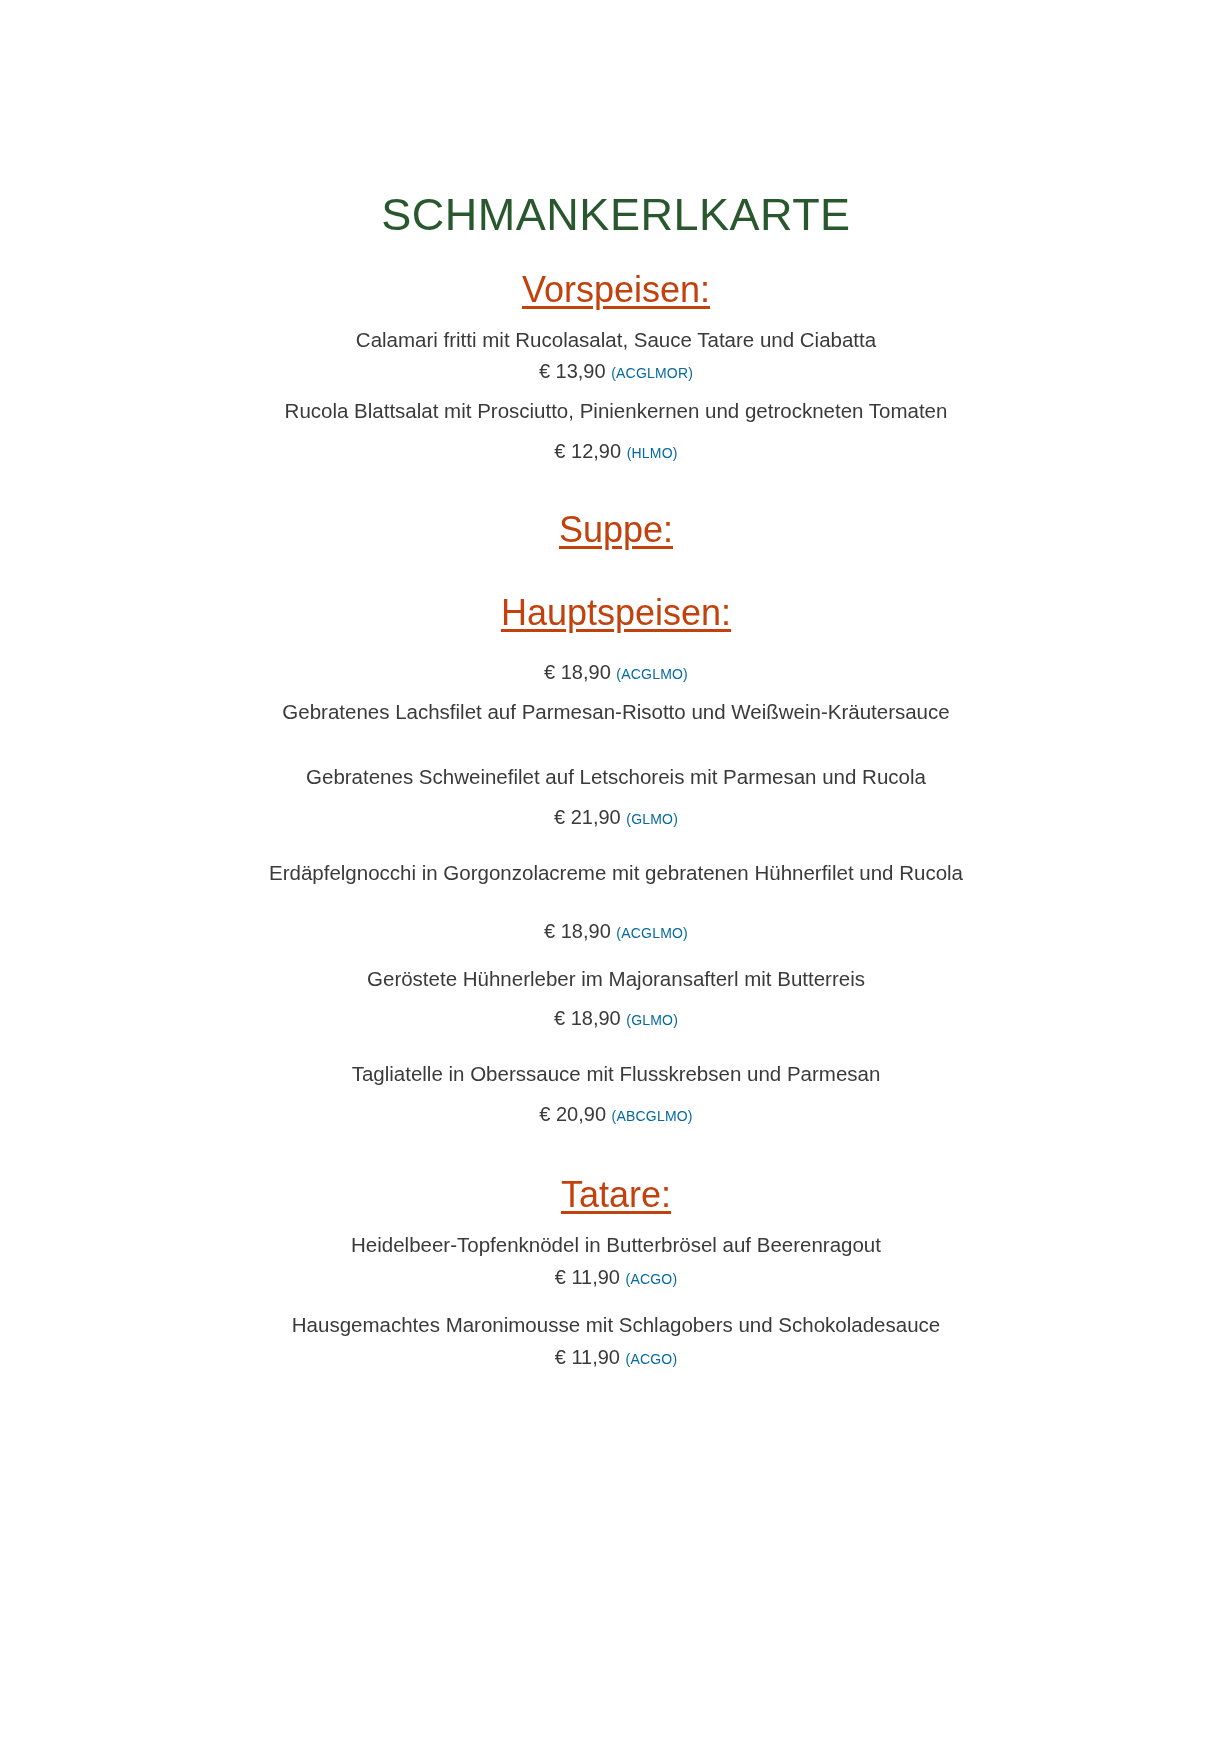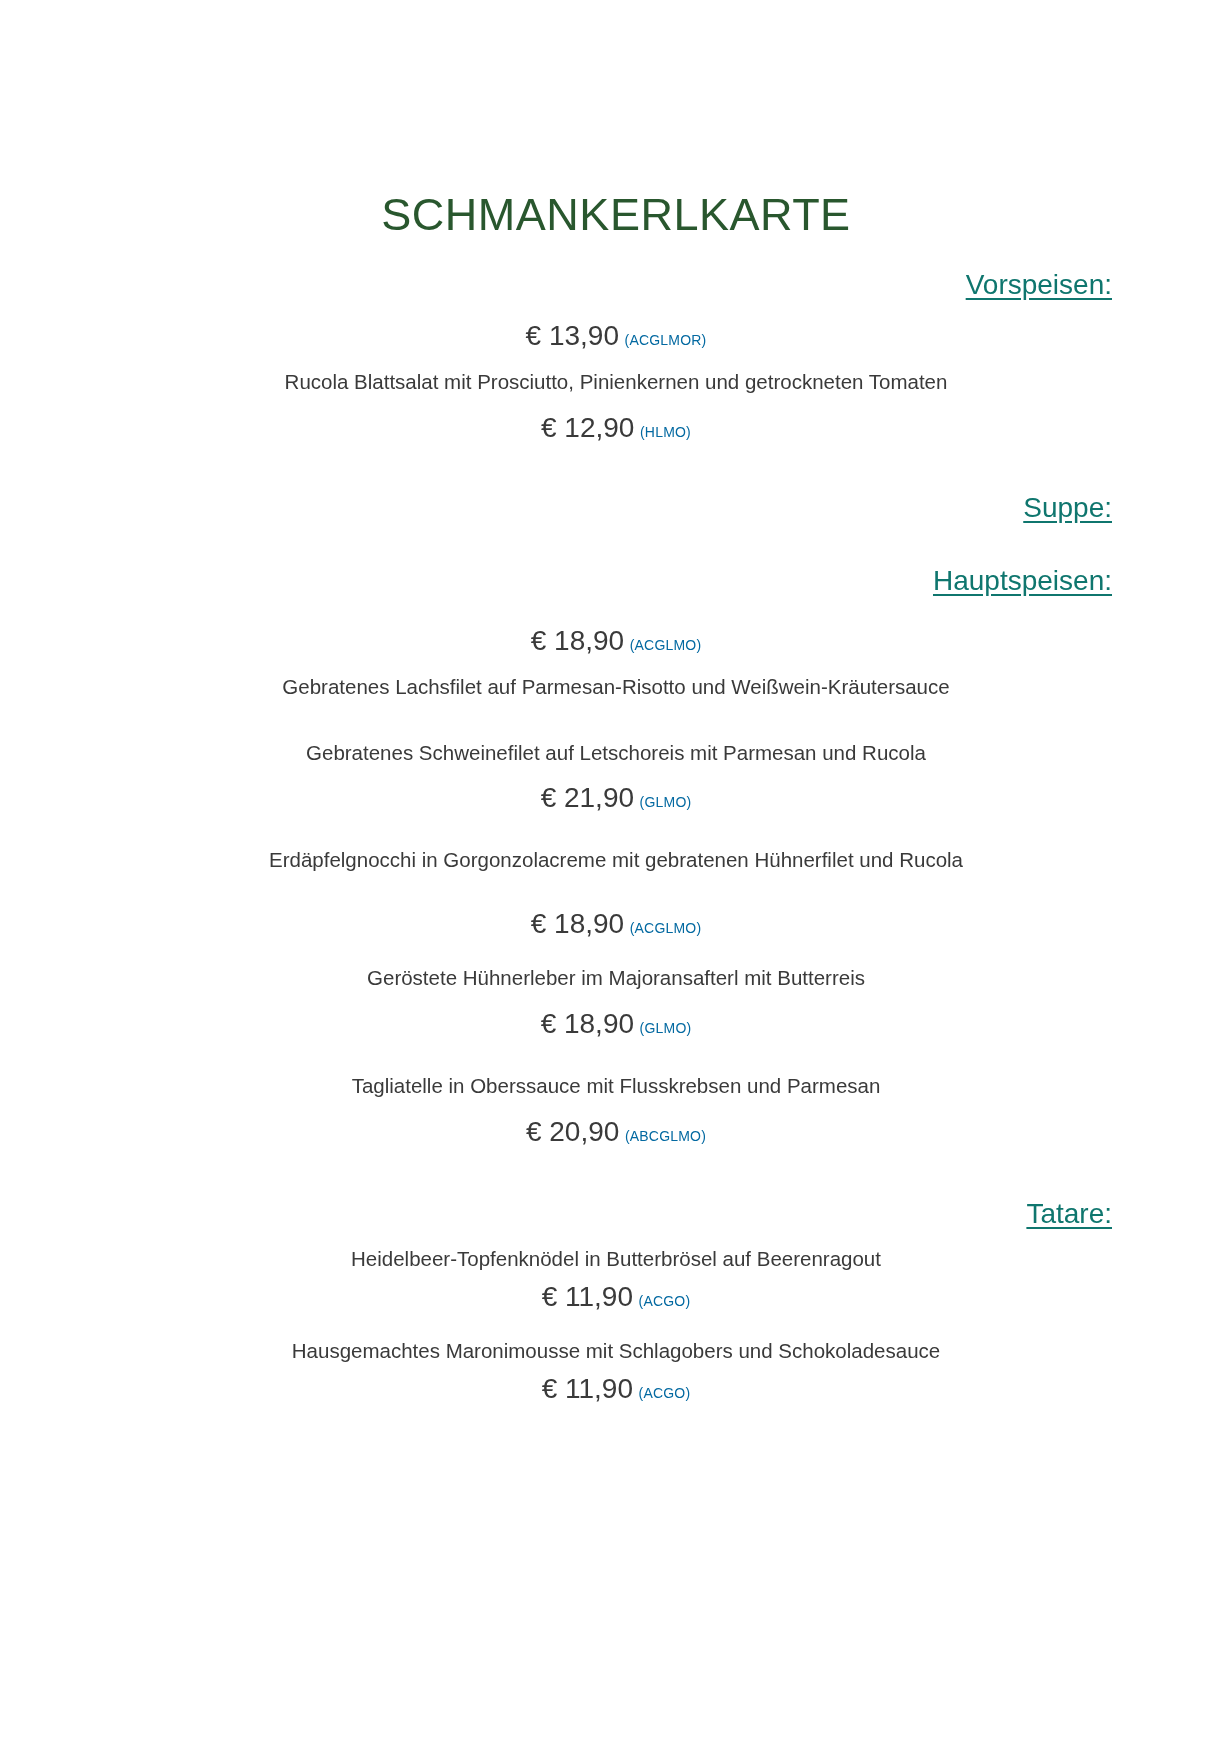--- a/index.html
+++ b/index.html
@@ -29,23 +29,23 @@
     font-weight: normal;
     letter-spacing: 0.5px;
     margin: 0;
     padding-top: 190px;
     line-height: 1.1;
   }
   .section {
     margin-top: 30px;
   }
   .section-heading {
-    text-align: right;
-    color: #0f766e;
-    font-size: 28px;
+    text-align: center;
+    color: #c2410c;
+    font-size: 36px;
     font-weight: normal;
     text-decoration: underline;
     text-underline-offset: 4px;
     margin: 0 0 14px 0;
     line-height: 1.2;
   }
   .dish {
     text-align: center;
     margin-bottom: 10px;
   }
@@ -56,21 +56,21 @@
     line-height: 1.45;
     margin-bottom: 2px;
   }
   .dish-price-line {
     display: block;
     font-size: 20px;
     color: #3a3a3a;
     line-height: 1.5;
   }
   .dish-price {
-    font-size: 28px;
+    font-size: 20px;
   }
   .dish-allergens {
     font-size: 14px;
     color: #0369a1;
     letter-spacing: 0.2px;
   }
   .spacer-sm { height: 8px; }
   .spacer-md { height: 16px; }
   .spacer-lg { height: 26px; }
   .sec-vorspeisen { margin-top: 28px; }
@@ -84,20 +84,21 @@
 <body>
 
 <div class="page">
 
   <h1 class="menu-title">SCHMANKERLKARTE</h1>
 
   <section class="section sec-vorspeisen">
     <h2 class="section-heading">Vorspeisen:</h2>
 
     <div class="dish">
+      <span class="dish-name">Calamari fritti mit Rucolasalat, Sauce Tatare und Ciabatta</span>
       <span class="dish-price-line">
         <span class="dish-price">€ 13,90</span>
         <span class="dish-allergens">(ACGLMOR)</span>
       </span>
     </div>
 
     <div class="dish">
       <span class="dish-name">Rucola Blattsalat mit Prosciutto, Pinienkernen und getrockneten Tomaten</span>
       <div class="spacer-sm"></div>
       <span class="dish-price-line">

